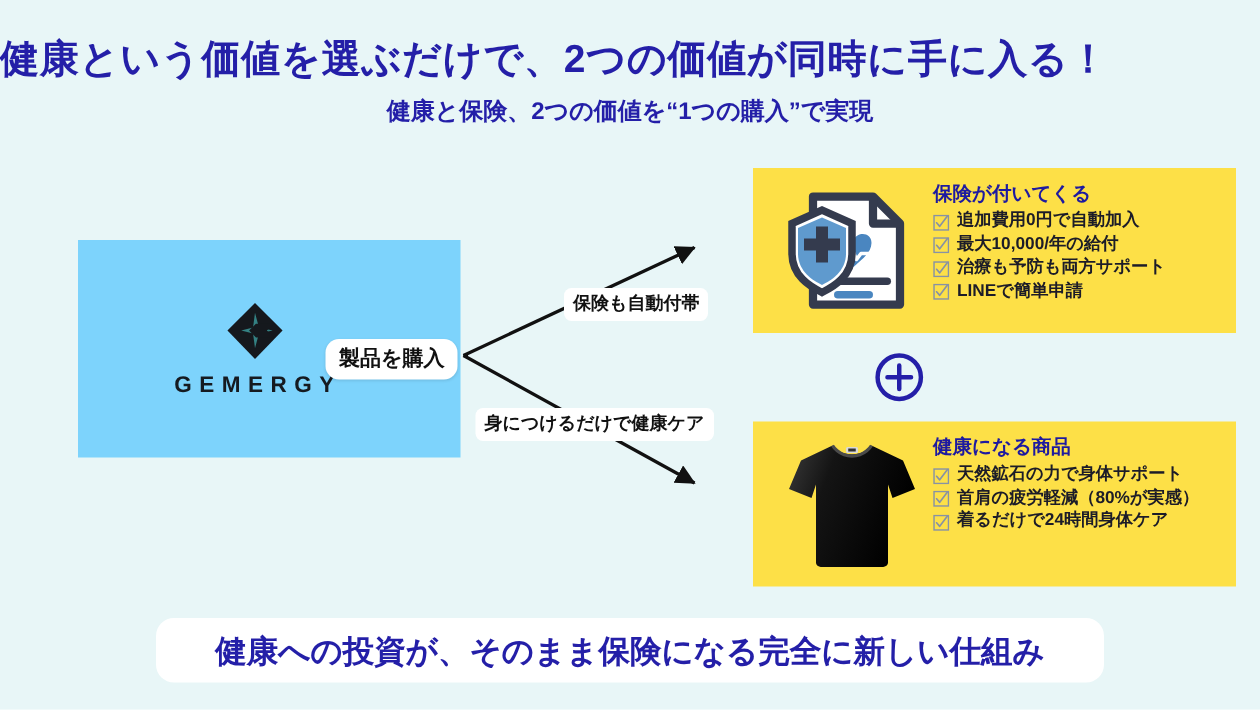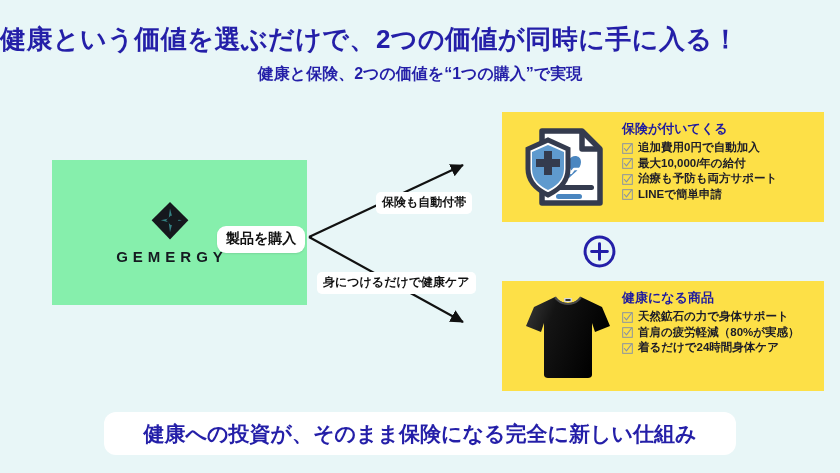--- a/index.html
+++ b/index.html
@@ -45,21 +45,21 @@
     white-space: nowrap;
   }
 
   
   .brand-panel {
     position: absolute;
     left: 52px;
     top: 160px;
     width: 255px;
     height: 145px;
-    background: #86efac;
+    background: #7dd3fc;
   }
   .brand-inner {
     position: absolute;
     left: 0;
     top: 0;
     width: 100%;
     height: 100%;
     display: flex;
     flex-direction: column;
     align-items: center;

